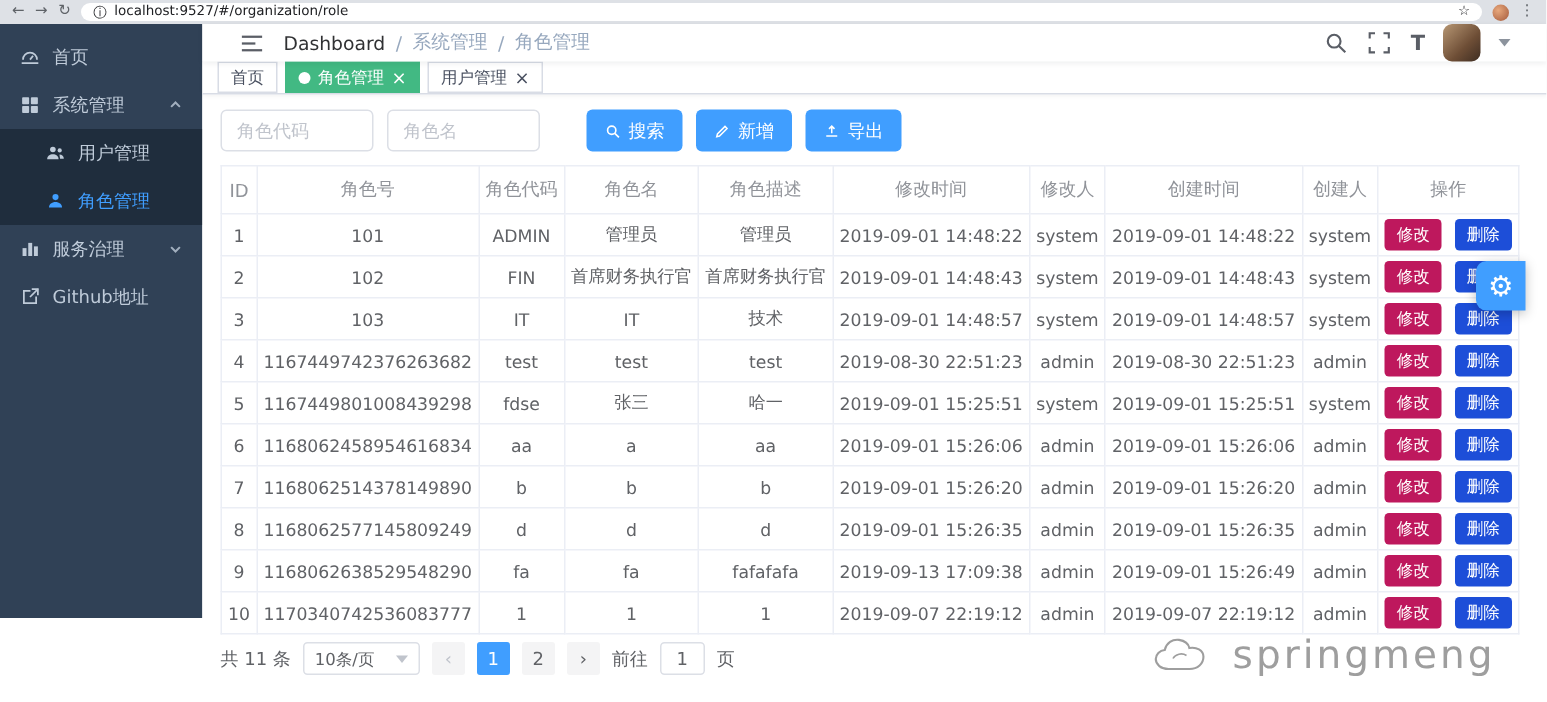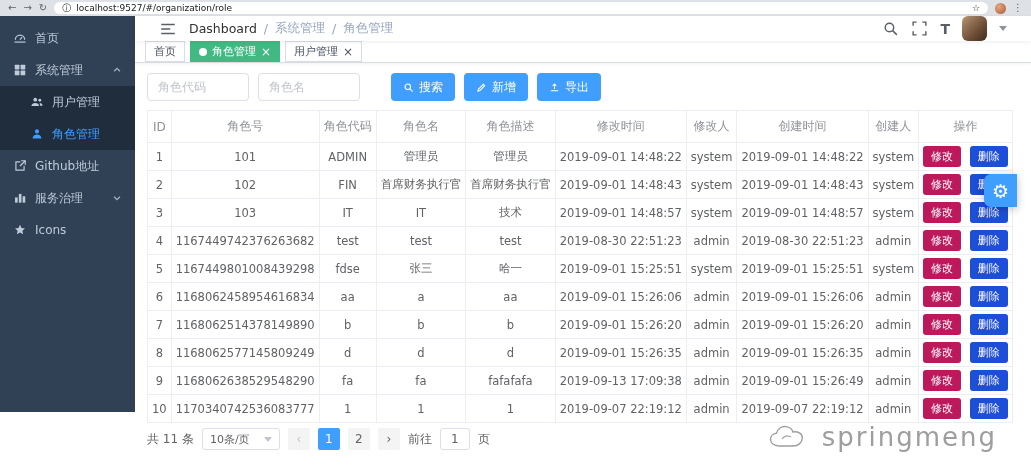--- a/index.html
+++ b/index.html
@@ -163,53 +163,45 @@
               <circle cx="12" cy="7.5" r="3.5"></circle>
               <path d="M4.5 19.5c0-4 3.4-6.5 7.5-6.5s7.5 2.5 7.5 6.5z"></path>
             </svg>
         </span>
         <span>角色管理</span>
       </div>
     </div>
 
     <div class="menu-item">
       <span class="mi">
+        <svg viewBox="0 0 24 24" fill="currentColor">
+            <rect x="3.5" y="11" width="4.5" height="9"></rect>
+            <rect x="10" y="5" width="4.5" height="15"></rect>
+            <rect x="16.5" y="9" width="4.5" height="11"></rect>
+          </svg>
+      </span>
+      <span>服务治理</span>
+      <span class="chev down">
+        <svg viewBox="0 0 12 12" fill="none" stroke="currentColor" stroke-width="1.6">
+            <path d="M2.5 7.5L6 4l3.5 3.5"></path>
+          </svg>
+      </span>
+    </div>
+
+    <div class="menu-item">
+      <span class="mi">
         <svg viewBox="0 0 24 24" fill="none" stroke="currentColor" stroke-width="2">
             <path d="M12.5 5H5v14h14v-7.5"></path>
             <path d="M14 3h7v7"></path>
             <path d="M21 3l-9 9"></path>
           </svg>
       </span>
       <span>Github地址</span>
     </div>
 
-    <div class="menu-item">
-      <span class="mi">
-        <svg viewBox="0 0 24 24" fill="currentColor">
-            <rect x="3.5" y="11" width="4.5" height="9"></rect>
-            <rect x="10" y="5" width="4.5" height="15"></rect>
-            <rect x="16.5" y="9" width="4.5" height="11"></rect>
-          </svg>
-      </span>
-      <span>服务治理</span>
-      <span class="chev down">
-        <svg viewBox="0 0 12 12" fill="none" stroke="currentColor" stroke-width="1.6">
-            <path d="M2.5 7.5L6 4l3.5 3.5"></path>
-          </svg>
-      </span>
-    </div>
-
-    <div class="menu-item">
-      <span class="mi">
-        <svg viewBox="0 0 24 24" fill="currentColor">
-            <path d="M12 3l2.6 5.6 6 .7-4.5 4.1 1.2 5.9-5.3-3-5.3 3 1.2-5.9L3.4 9.3l6-.7z"></path>
-          </svg>
-      </span>
-      <span>Icons</span>
-    </div>
   </aside>
 
   <div class="main">
 
     <header class="navbar">
       <span class="hamburger">
         <svg viewBox="0 0 24 24" fill="currentColor">
             <rect x="3" y="5" width="18" height="2"></rect>
             <rect x="3" y="11" width="12" height="2"></rect>
             <rect x="3" y="17" width="18" height="2"></rect>

